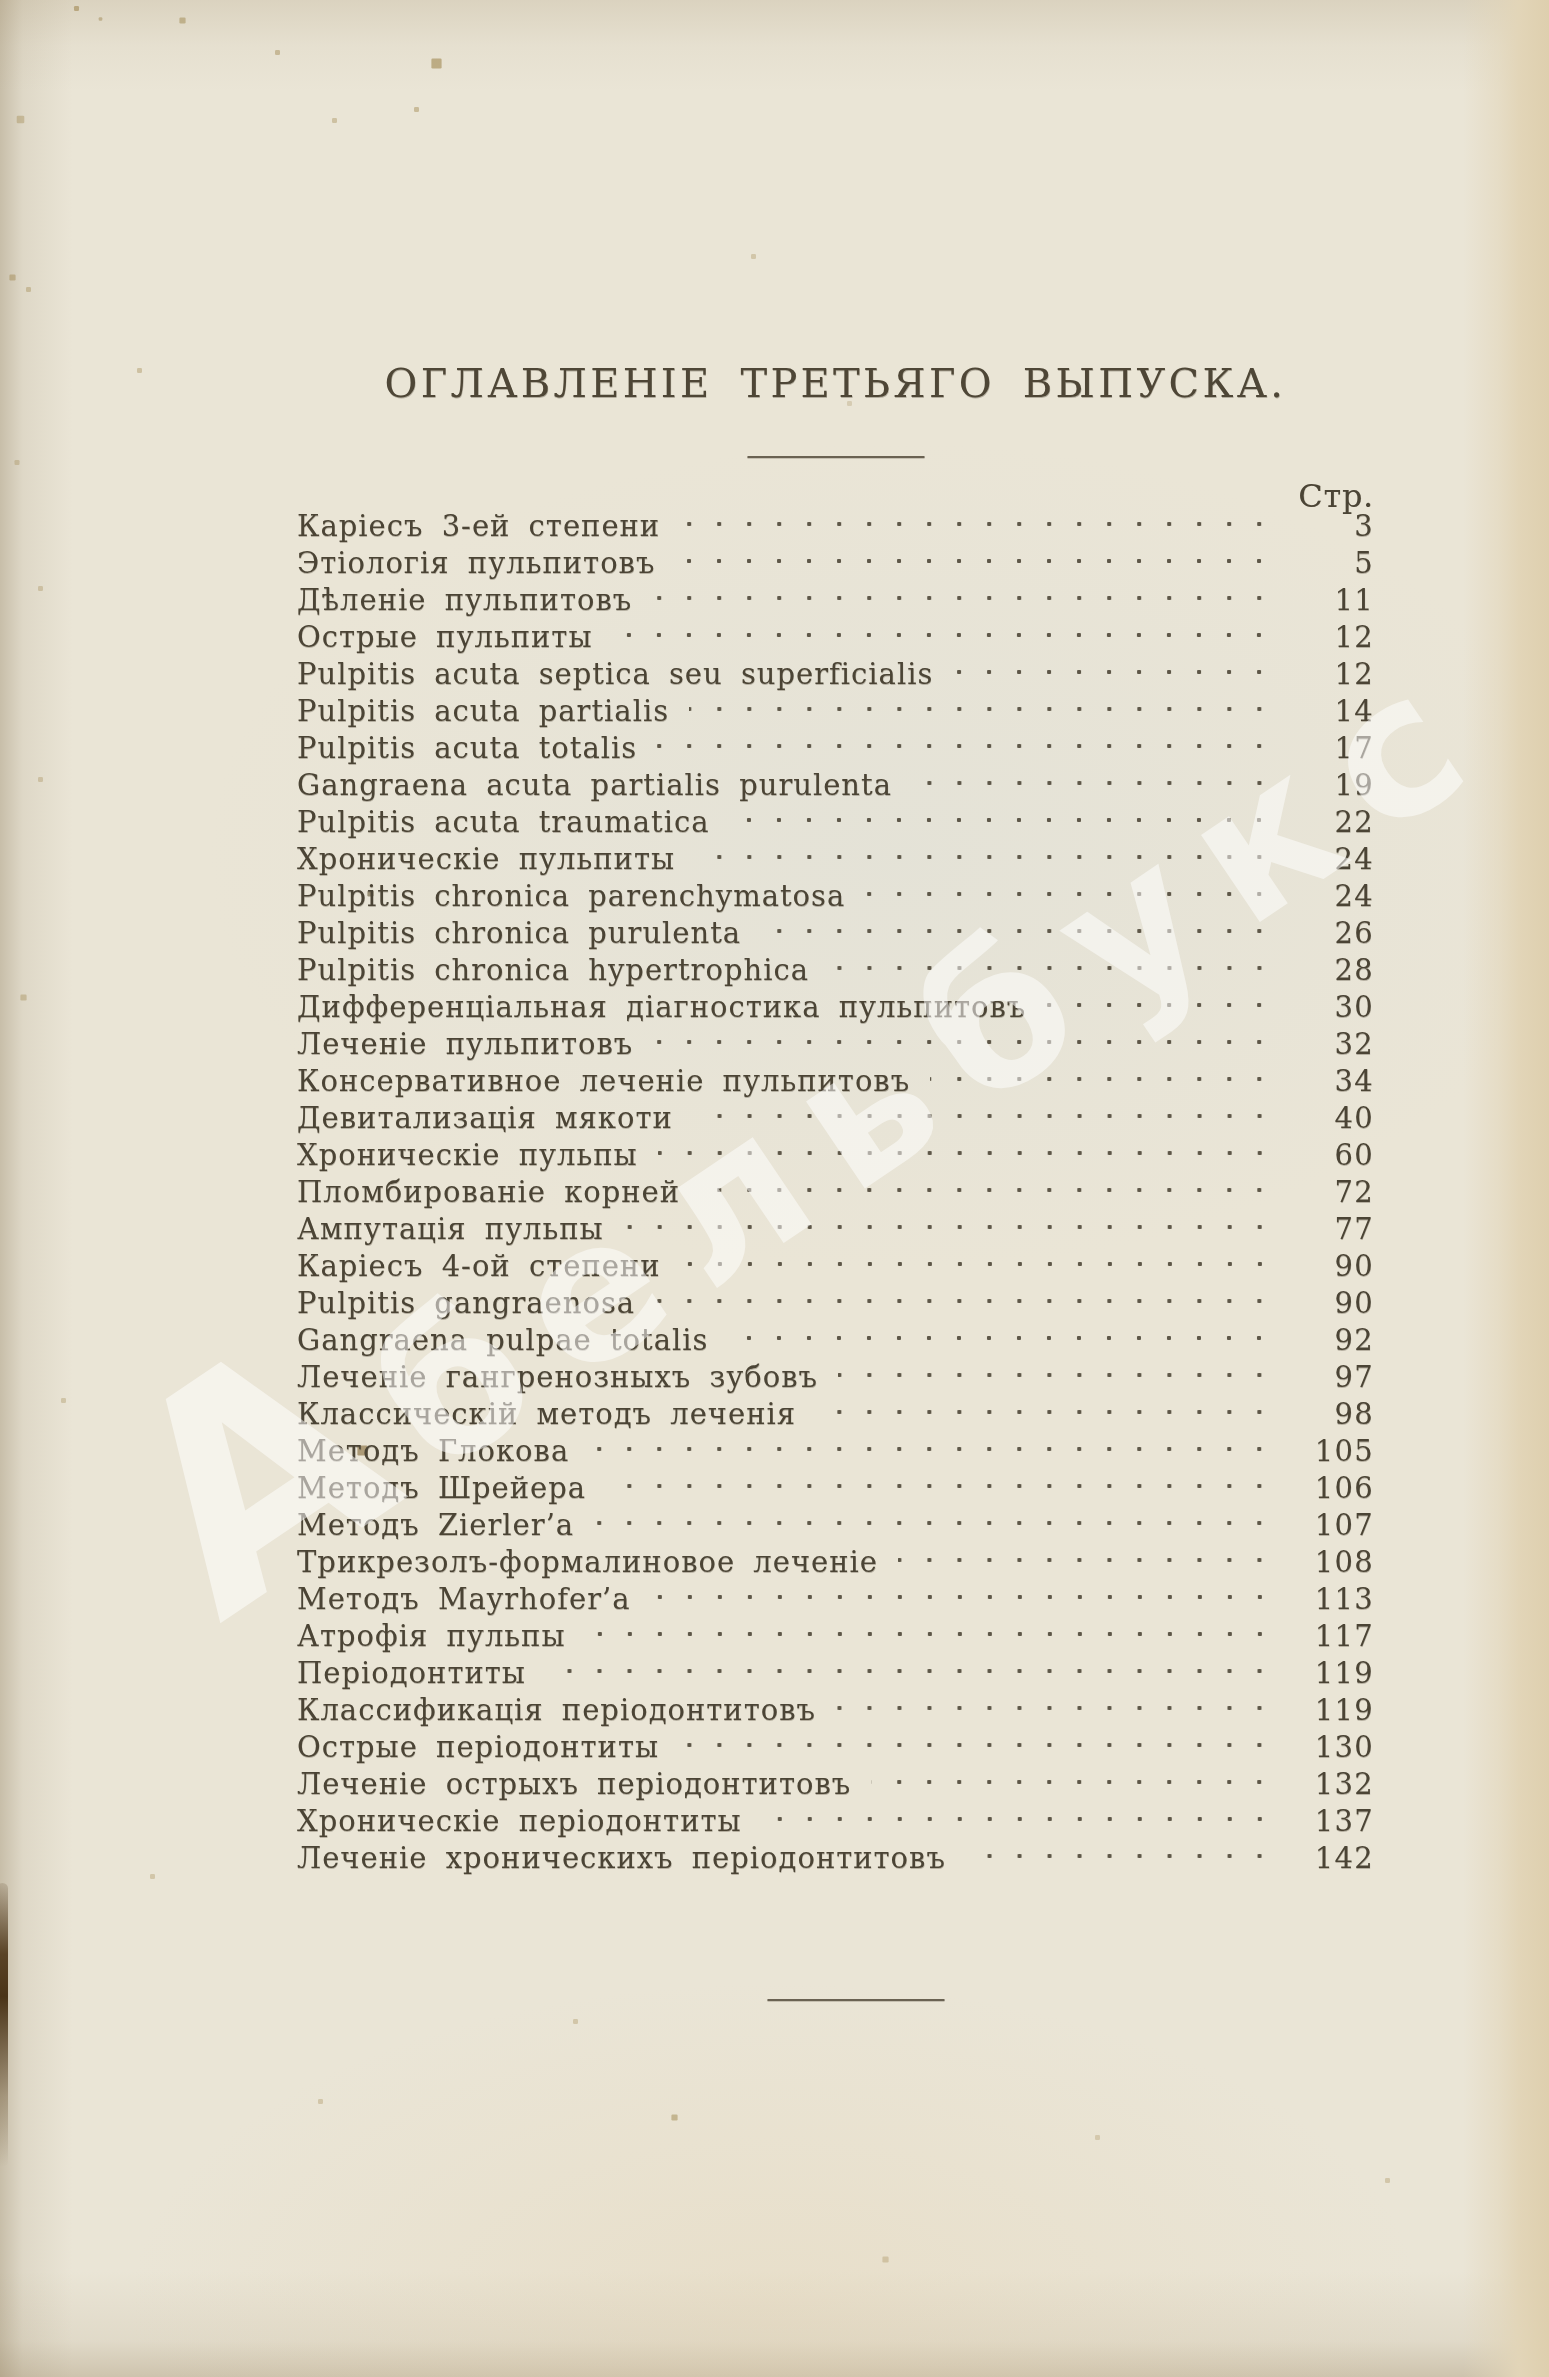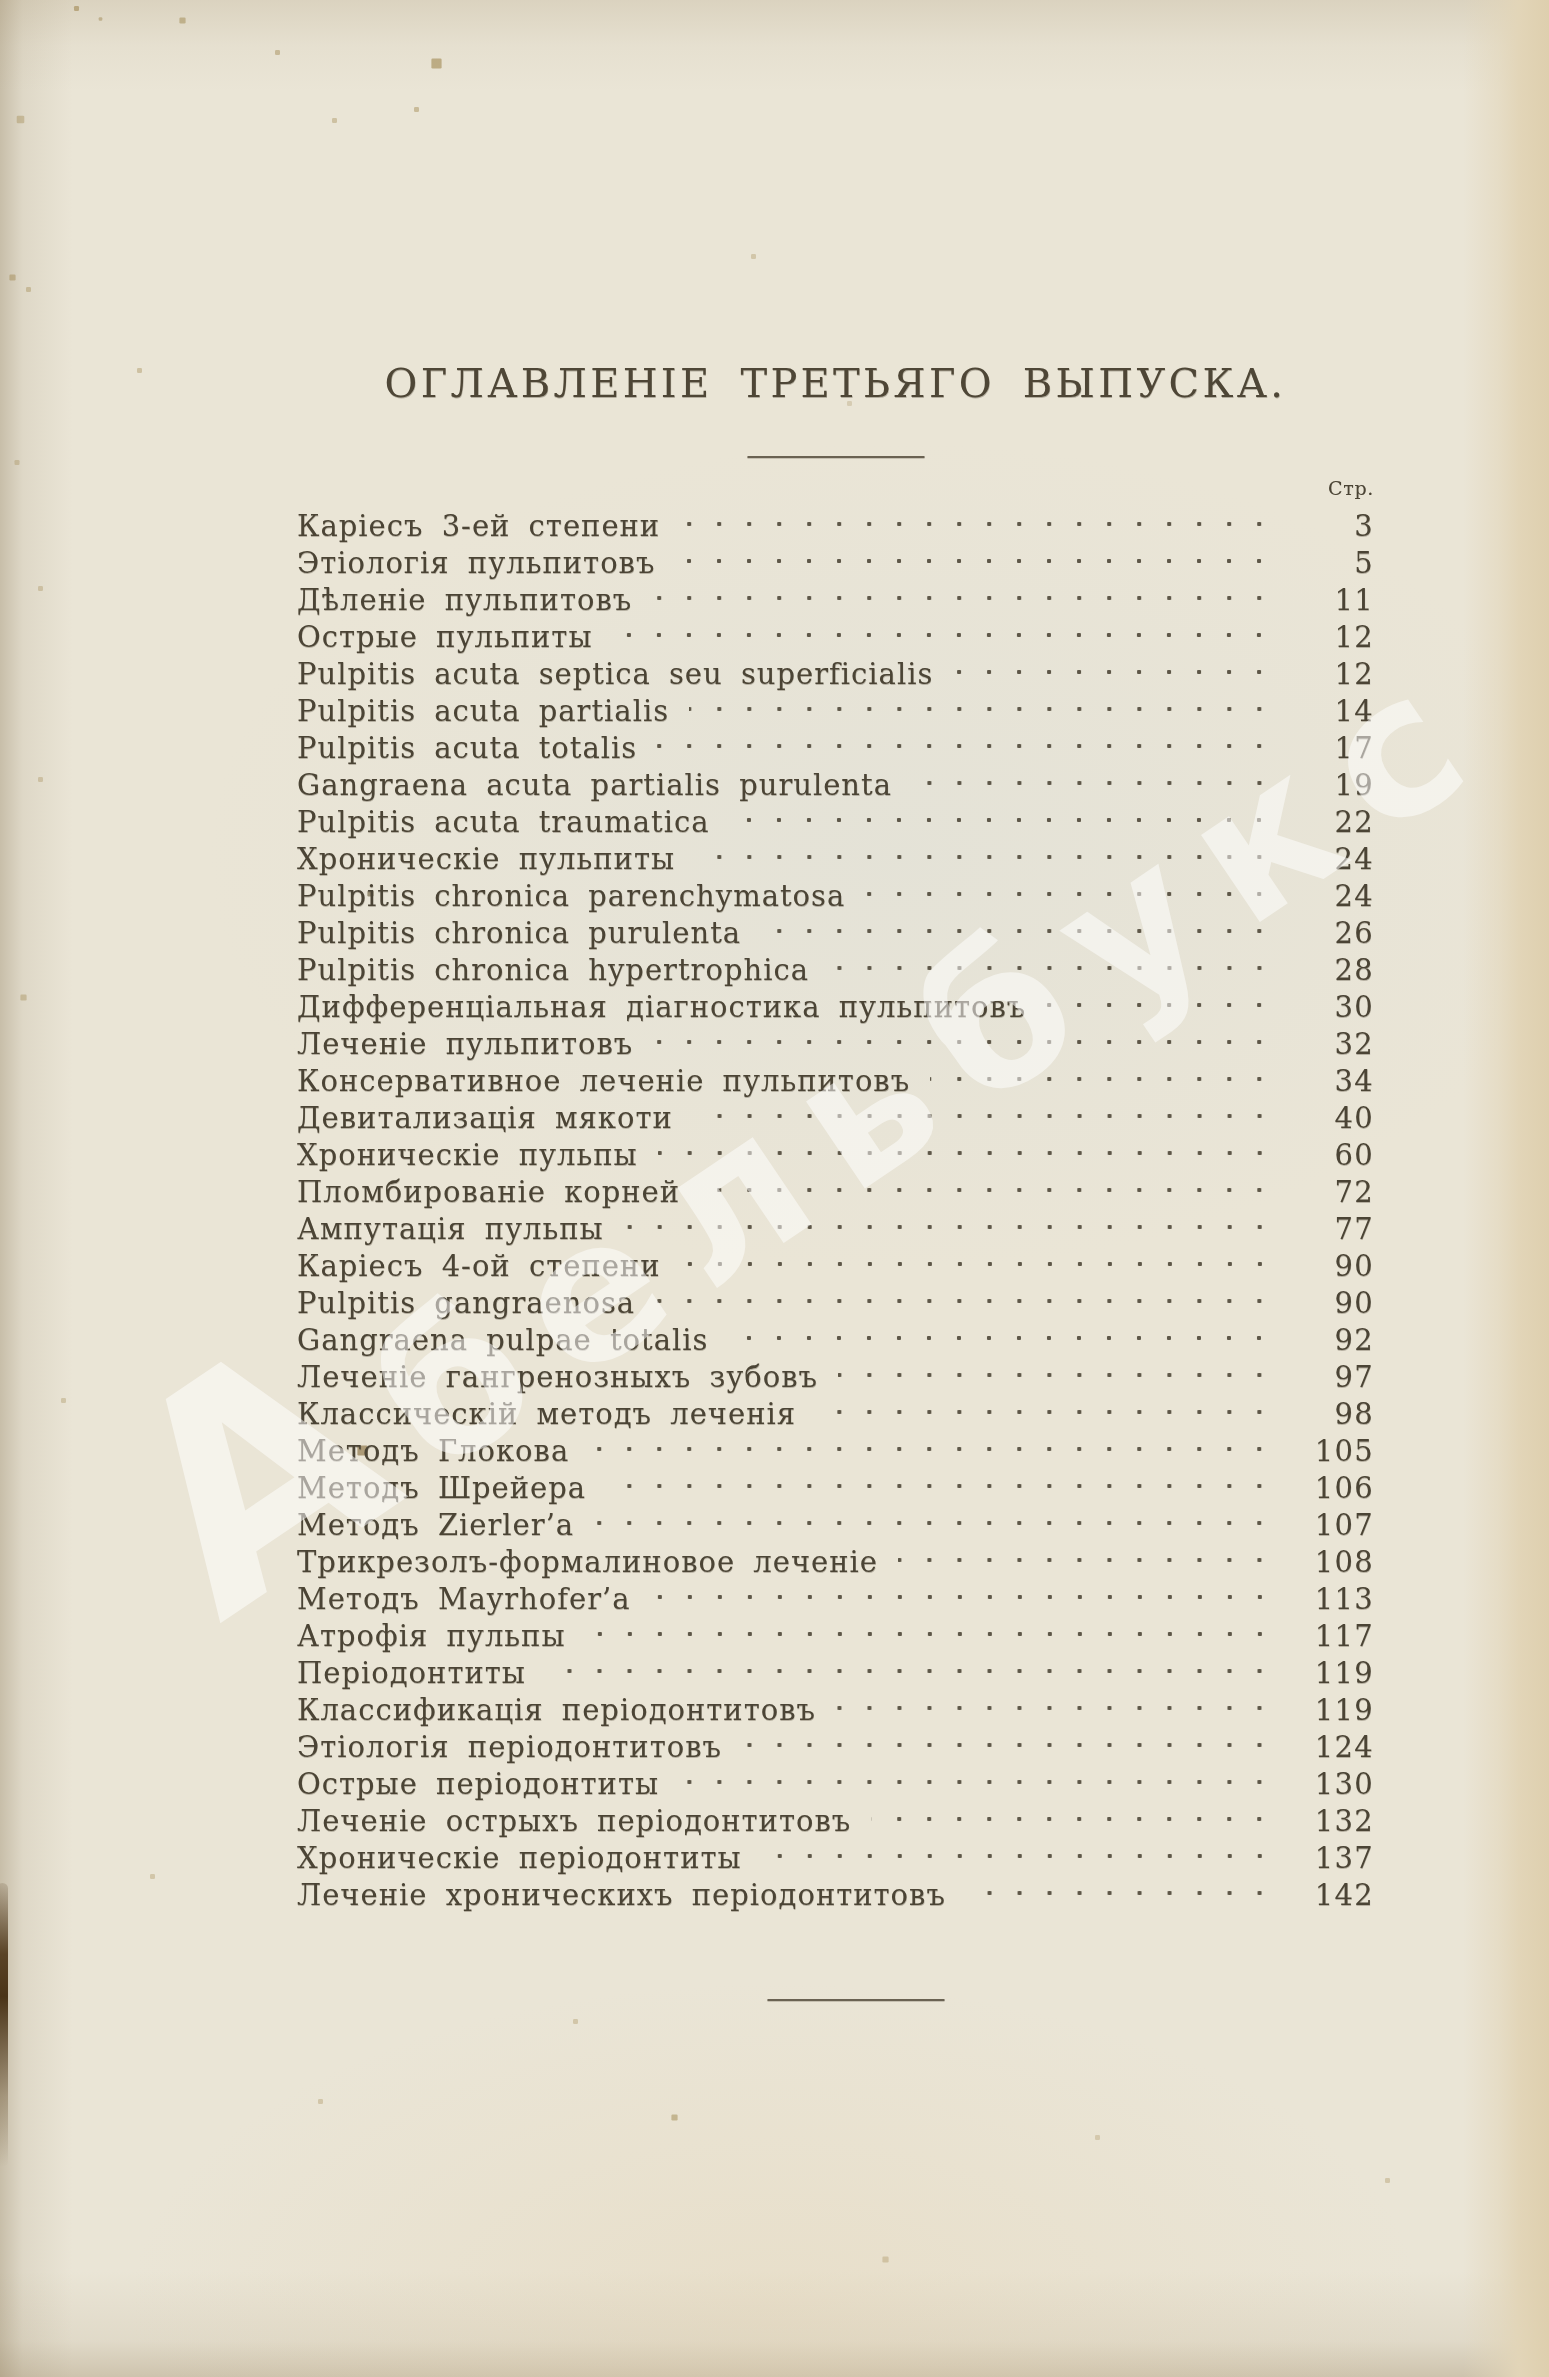--- a/index.html
+++ b/index.html
@@ -82,21 +82,21 @@
   }
   .rule{
     position:absolute;left:50%;transform:translateX(-50%);
     width:177px;height:2px;background:var(--ink-soft);
     box-shadow:0 0.7px 0 rgba(106,98,82,.4);
   }
   .rule.top-rule{top:440px;}
   .rule.end-rule{top:1983px;margin-left:20px;}
   .col-header{
     position:absolute;right:0;top:461px;
-    font-size:19px;letter-spacing:0.7px;
+    font-size:32px;letter-spacing:0.7px;
     text-shadow:0.3px 0.4px 0.5px rgba(78,70,54,.3);
   }
   .toc{
     position:absolute;left:0;top:493px;width:100%;
   }
   .row{
     height:37px;
     display:flex;align-items:center;
   }
   .row .label{
@@ -339,25 +339,20 @@
     <span class="leader"></span>
     <span class="pagenum">119</span>
   </div>
 
   <div class="row">
     <span class="label">Классификація періодонтитовъ</span>
     <span class="leader"></span>
     <span class="pagenum">119</span>
   </div>
 
-  <div class="row">
-    <span class="label">Этіологія періодонтитовъ</span>
-    <span class="leader"></span>
-    <span class="pagenum">124</span>
-  </div>
 
   <div class="row">
     <span class="label">Острые періодонтиты</span>
     <span class="leader"></span>
     <span class="pagenum">130</span>
   </div>
 
   <div class="row">
     <span class="label">Леченіе острыхъ періодонтитовъ</span>
     <span class="leader"></span>

